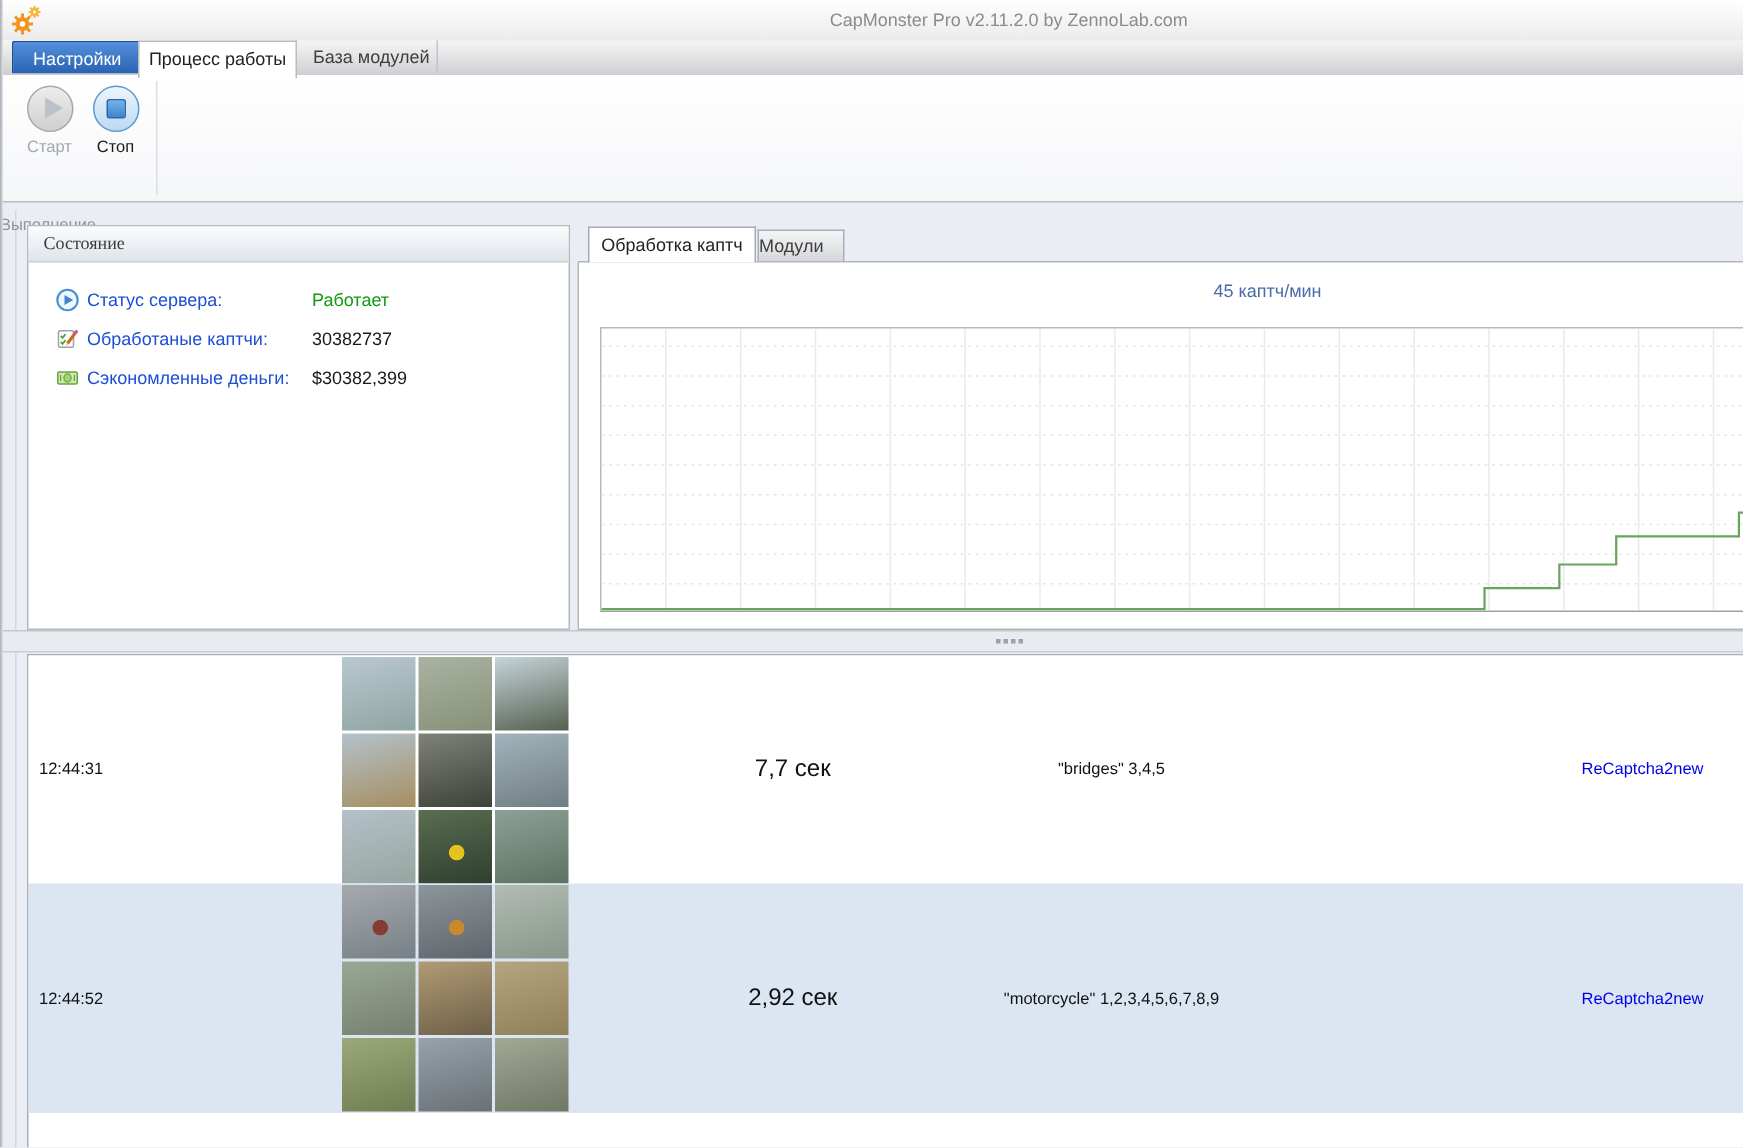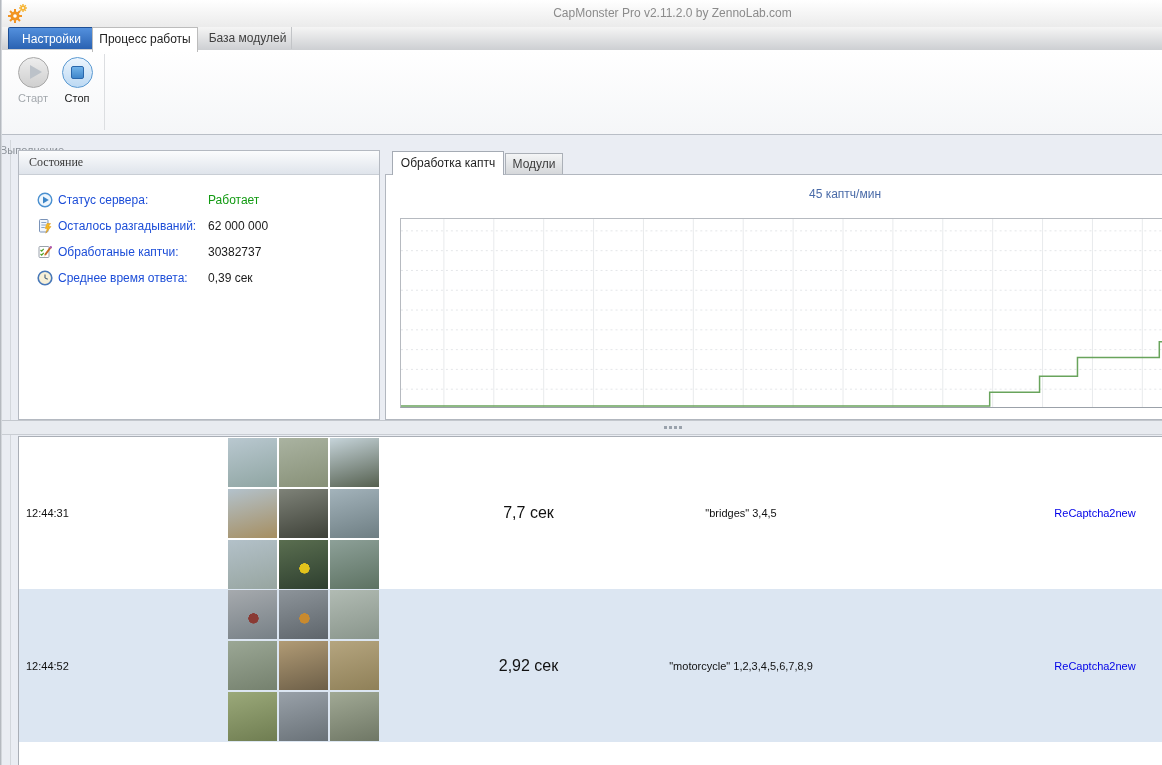--- a/index.html
+++ b/index.html
@@ -62,21 +62,21 @@
   .status-label{width:150px;font-size:12px;color:#1d4ed8;}
   .status-value{font-size:12px;color:#1a1a1a;}
   .status-value.ok{color:#129a12;}
 
   
   #work-tab-processing{position:absolute;left:392px;top:151px;width:112px;height:24px;
     background:#fff;border:1px solid #a5abb4;border-bottom:none;z-index:2;text-align:center;
     line-height:23px;font-size:12px;color:#1f1f1f;box-sizing:border-box;cursor:default;}
   #work-tab-modules{position:absolute;left:505px;top:153px;width:58px;height:21px;
     background:linear-gradient(#f4f5f6,#d5d7da);border:1px solid #abb0b7;border-bottom:none;
-    text-align:center;line-height:20px;font-size:12px;color:#3e3e3e;box-sizing:border-box;cursor:default;}
+    line-height:20px;font-size:12px;color:#3e3e3e;box-sizing:border-box;cursor:default;}
   #chart-panel{position:absolute;left:385px;top:174px;width:920px;height:246px;
     background:#fff;border:1px solid #b2b7bf;box-sizing:border-box;}
   #chart-title{margin-top:12px;width:890px;margin-left:14px;text-align:center;
     font-size:12px;color:#4a6ba8;}
   #chart-plot{position:absolute;left:14px;top:43px;width:890px;height:190px;
     border:1px solid #b6bac0;border-bottom:1px solid #9ba1a9;box-sizing:border-box;background:#fff;}
   #chart-svg{position:absolute;left:0;top:0;width:100%;height:100%;}
 
   
   #splitter{position:absolute;left:0;top:420px;width:1345px;height:15px;background:#e8ebf0;
@@ -157,56 +157,46 @@
 
     <div class="status-row">
       <svg class="status-icon" viewBox="0 0 16 16">
         <circle cx="8" cy="8" r="6.8" fill="#eef6fd" stroke="#4a90d0" stroke-width="1.4"></circle>
         <polygon points="6,4.6 11.8,8 6,11.4" fill="#3d86c8"></polygon>
       </svg>
       <span class="status-label">Статус сервера:</span>
       <span class="status-value ok">Работает</span>
     </div>
 
-    <div class="status-row">
-      <svg class="status-icon" viewBox="0 0 16 16">
-        <rect x="2.5" y="1.5" width="8.5" height="12.5" rx="1" fill="#f2f6fa" stroke="#7a93b8"></rect>
-        <line x1="4.3" y1="4.5" x2="9.3" y2="4.5" stroke="#8aa4c8"></line>
-        <line x1="4.3" y1="7" x2="9.3" y2="7" stroke="#8aa4c8"></line>
-        <line x1="4.3" y1="9.5" x2="7.8" y2="9.5" stroke="#8aa4c8"></line>
-        <polygon points="10,5.5 13.5,5.5 11.4,8.6 14,8.6 8.8,15.2 10.3,10.4 8.2,10.4" fill="#f5b81e" stroke="#d89010" stroke-width="0.5"></polygon>
-      </svg>
-      <span class="status-label">Осталось разгадываний:</span>
-      <span class="status-value">62 000 000</span>
-    </div>
 
     <div class="status-row">
       <svg class="status-icon" viewBox="0 0 16 16">
         <rect x="2" y="2.5" width="10" height="11" rx="1" fill="#ffffff" stroke="#9aa2ac"></rect>
         <path d="M3.5,6 l1.2,1.2 2-2.4" fill="none" stroke="#52a42a" stroke-width="1.2"></path>
         <path d="M3.5,10 l1.2,1.2 2-2.4" fill="none" stroke="#52a42a" stroke-width="1.2"></path>
         <line x1="13.5" y1="3.5" x2="8" y2="11" stroke="#c86a20" stroke-width="2"></line>
         <polygon points="7.2,12.8 8.6,11.6 7.6,10.9" fill="#e8b88a"></polygon>
         <circle cx="13.8" cy="3.2" r="1.2" fill="#b05ab0"></circle>
       </svg>
       <span class="status-label">Обработаные каптчи:</span>
       <span class="status-value">30382737</span>
     </div>
 
 
-
     <div class="status-row">
       <svg class="status-icon" viewBox="0 0 16 16">
-        <circle cx="8" cy="8" r="6.8" fill="#f7f0d8" stroke="#4878b8" stroke-width="1.6"></circle>
-        <line x1="8" y1="8" x2="8" y2="4.6" stroke="#506880" stroke-width="1.2"></line>
-        <line x1="8" y1="8" x2="10.8" y2="9.2" stroke="#506880" stroke-width="1.2"></line>
-      </svg>
-      <span class="status-label">Среднее время ответа:</span>
-      <span class="status-value">0,39 сек</span>
+        <rect x="1.5" y="4" width="13" height="8" rx="1" fill="#cdeaa8" stroke="#69a244"></rect>
+        <ellipse cx="8" cy="8" rx="2.4" ry="2.7" fill="#a8d078" stroke="#69a244" stroke-width="0.8"></ellipse>
+        <line x1="3.4" y1="6" x2="3.4" y2="10" stroke="#69a244" stroke-width="0.8"></line>
+        <line x1="12.6" y1="6" x2="12.6" y2="10" stroke="#69a244" stroke-width="0.8"></line>
+      </svg>
+      <span class="status-label">Сэкономленные деньги:</span>
+      <span class="status-value">$30382,399</span>
     </div>
+
 
   </div>
 </div>
 
 <div id="work-tab-processing">Обработка каптч</div>
 <div id="work-tab-modules">Модули</div>
 
 <div id="chart-panel">
   <div id="chart-title">45 каптч/мин</div>
   <div id="chart-plot">

